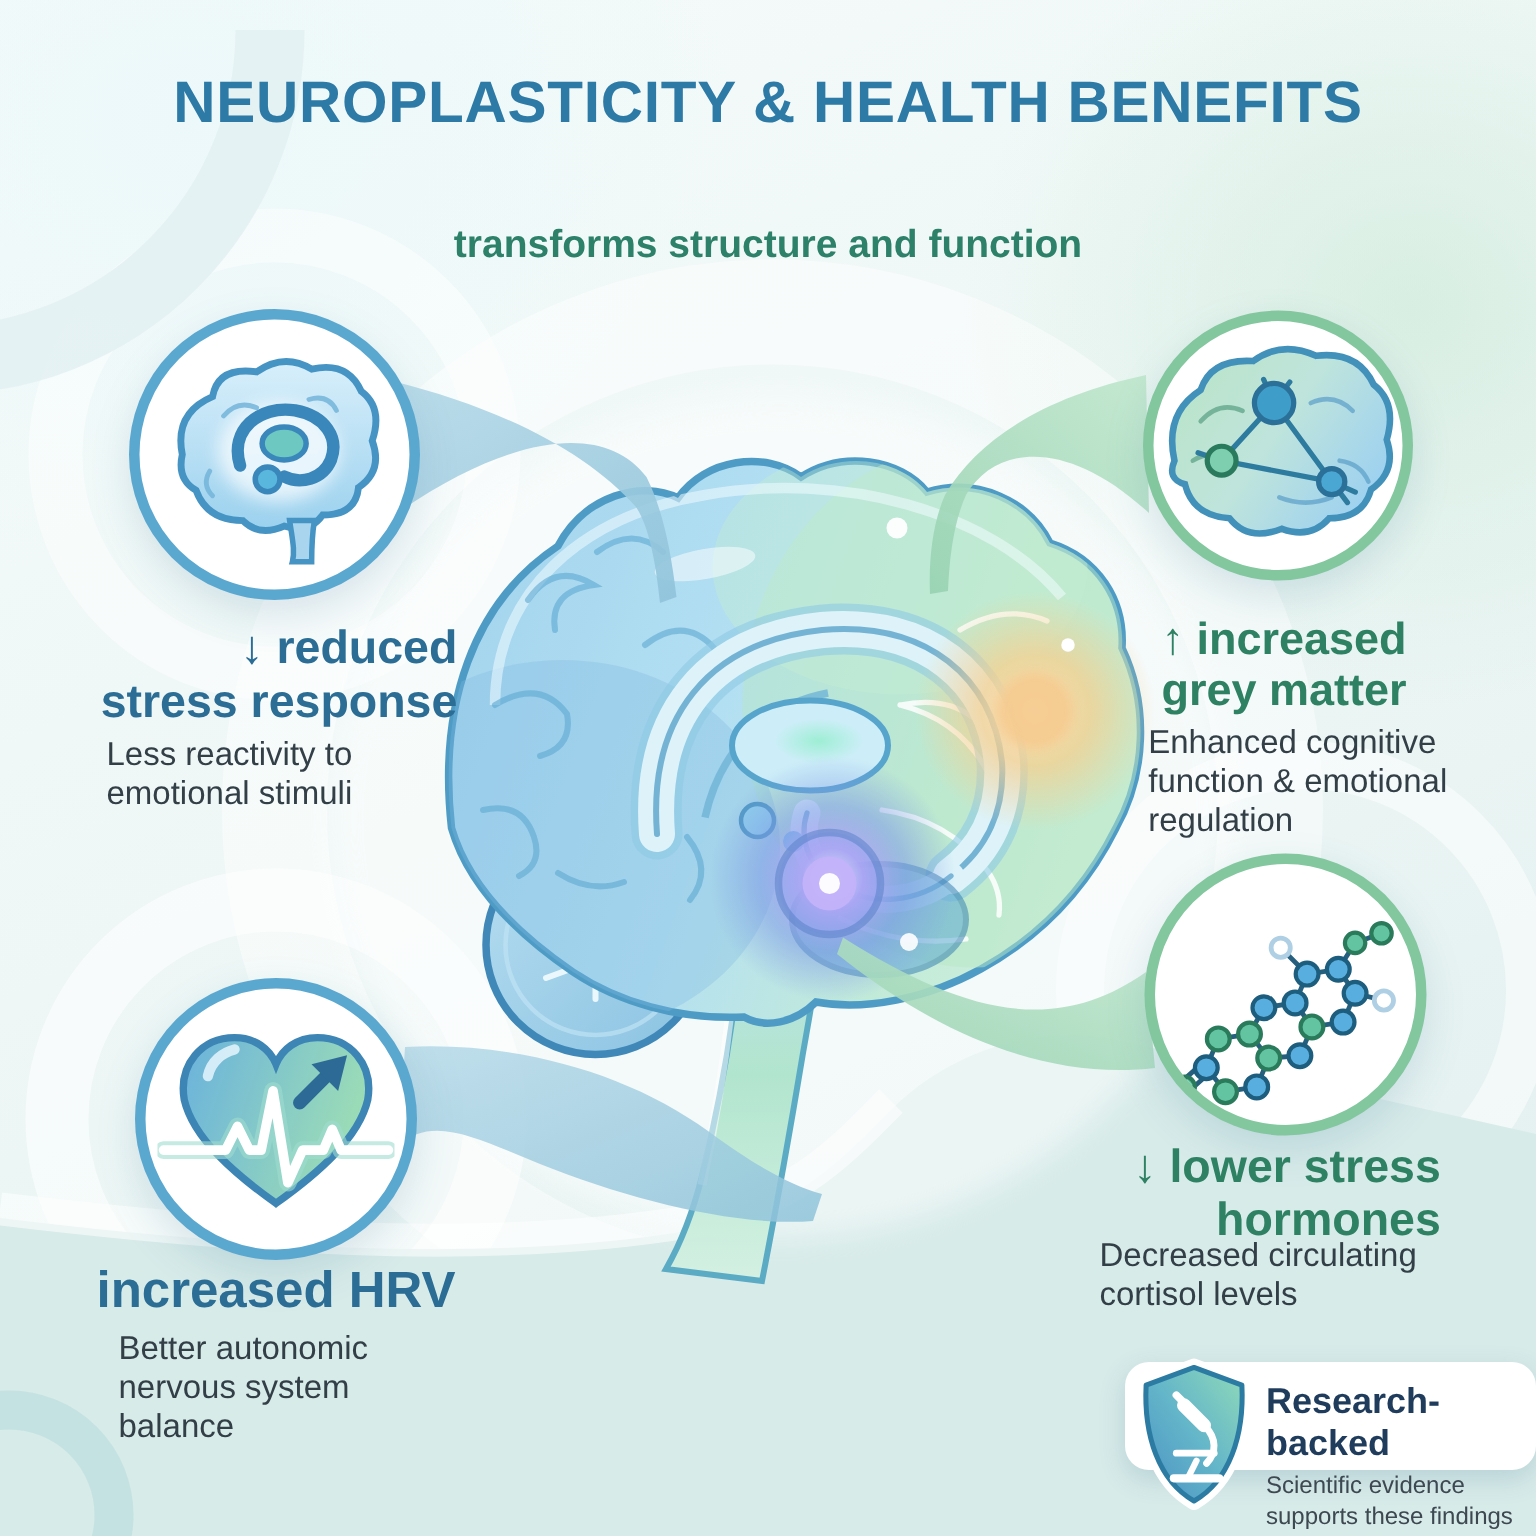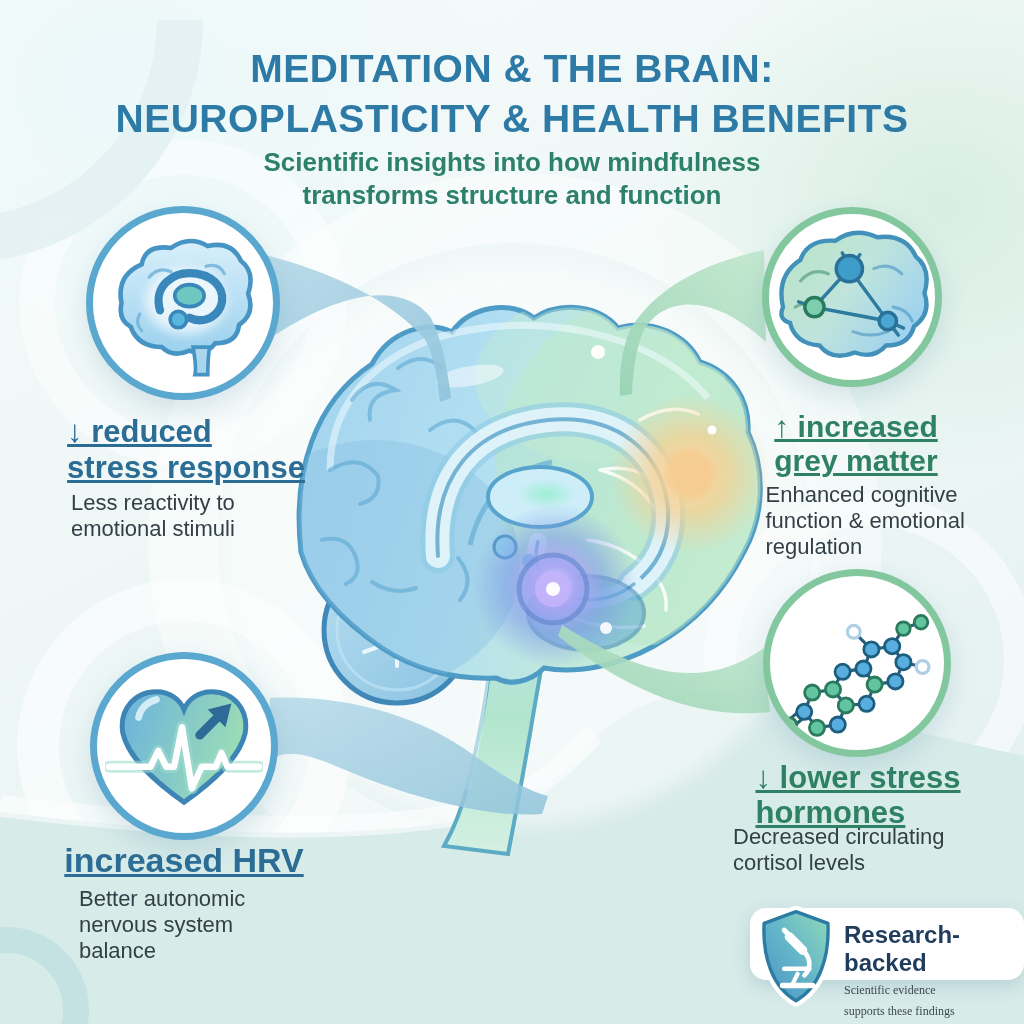--- a/index.html
+++ b/index.html
@@ -24,41 +24,41 @@
   .circle{position:absolute;border-radius:50%;background:#fff;overflow:hidden;
     display:flex;align-items:center;justify-content:center;
     box-shadow:0 10px 26px rgba(70,130,160,.18);}
   .ring-blue{border:7px solid #5aa8d0;}
   .ring-green{border:7px solid #82c79e;}
   .c-tl{left:86px;top:206px;width:180px;height:180px;}
   .c-tr{left:762px;top:207px;width:166px;height:166px;}
   .c-bl{left:90px;top:652px;width:174px;height:174px;}
   .c-br{left:763px;top:569px;width:174px;height:174px;}
   
-  .heading{position:absolute;transform:translateX(-50%);text-align:left;
-    font-weight:700;font-size:31px;line-height:36px;white-space:nowrap;text-decoration:underline;}
+  .heading{position:absolute;transform:translateX(-50%);text-align:right;
+    font-weight:700;font-size:31px;line-height:36px;white-space:nowrap;}
   .heading.blue{color:#2b6d94;}
   .heading.green{color:#2e8162;}
   .body-text{position:absolute;transform:translateX(-50%);
     font-size:22px;line-height:26px;color:#333f47;}
   .t-tl-h{left:186px;top:414px;}
   .t-tl-b{left:186px;top:490px;width:230px;}
   .t-tr-h{left:856px;top:410px;font-size:30px;line-height:34px;}
   .t-tr-b{left:888px;top:482px;width:245px;}
   .t-bl-h{left:184px;top:842px;font-size:34px;}
   .t-bl-b{left:184px;top:886px;width:210px;}
   .t-br-h{left:858px;top:760px;line-height:35px;}
   .t-br-b{left:858px;top:824px;width:250px;}
   
   .badge{position:absolute;left:750px;top:908px;width:274px;height:72px;background:#fff;
     border-radius:16px;box-shadow:0 6px 18px rgba(60,110,140,.20);}
   .badge-shield{position:absolute;left:4px;top:-7px;width:84px;height:112px;}
   .badge-text{position:absolute;left:94px;top:13px;}
   .badge-title{font-size:24px;font-weight:700;color:#1f3c5c;line-height:28px;}
-  .badge-sub{font-size:12px;line-height:21px;color:#3d4850;margin-top:3px;font-family:Liberation Serif, serif;}
+  .badge-sub{font-size:16px;line-height:21px;color:#3d4850;margin-top:3px;}
 </style>
 </head>
 <body>
 
 <div class="stage">
   <div class="bg-tint"></div>
 
   <svg class="scene" viewBox="0 0 1024 1024" width="1024" height="1024">
     <defs>
       <linearGradient id="gCortex" x1="0" y1="0.25" x2="1" y2="0.55">
@@ -205,25 +205,23 @@
 
     <g>
       <path d="M 261,254 C 335,272 392,302 424,338 C 432,350 437,372 440,402 L 451,398 C 447,364 441,338 431,318 C 402,280 338,290 259,346 Z" fill="url(#gFunnelBlue)" opacity=".9"></path>
       <path d="M 764,250 C 698,264 652,292 630,330 C 622,348 619,372 620,396 L 632,394 C 633,370 636,348 644,330 C 664,296 712,292 766,342 Z" fill="url(#gFunnelGreen)" opacity=".9"></path>
       <path d="M 270,698 C 345,694 420,716 472,754 C 502,776 526,790 548,796 L 542,814 C 492,818 420,800 360,776 C 320,760 288,742 266,764 Z" fill="url(#gFunnelBlue)" opacity=".85"></path>
       <path d="M 562,625 C 640,674 702,692 764,648 L 770,712 C 700,720 628,692 558,636 Z" fill="url(#gFunnelGreen)" opacity=".9"></path>
     </g>
   </svg>
 
   <div class="title">
-    <div>MEDITATION &amp; THE BRAIN:</div>
     <div>NEUROPLASTICITY &amp; HEALTH BENEFITS</div>
   </div>
   <div class="subtitle">
-    <div>Scientific insights into how mindfulness</div>
     <div>transforms structure and function</div>
   </div>
 
   <div class="circle ring-blue c-tl">
     <svg width="156" height="150" viewBox="0 0 170 160">
       <defs>
         <linearGradient id="gTLb" x1="0" y1="0" x2="0" y2="1">
           <stop offset="0" stop-color="#d8effb"></stop>
             <stop offset="1" stop-color="#9bd1ee"></stop>
         </linearGradient>

